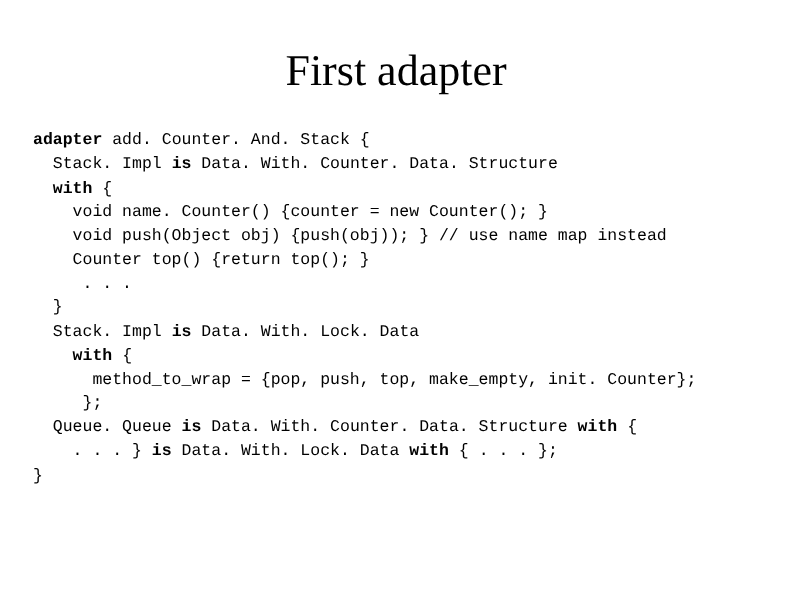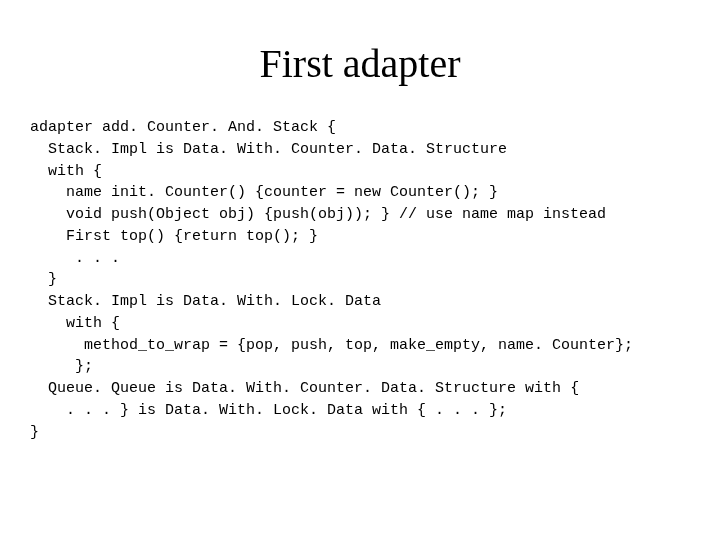--- a/index.html
+++ b/index.html
@@ -26,36 +26,36 @@
   }
   .code-block {
     font-family: "Courier New", Courier, monospace;
     font-size: 15px;
     line-height: 1.45;
     white-space: pre;
     padding-left: 30px;
     padding-right: 20px;
   }
   .kw {
-    font-weight: normal;
+    font-weight: bold;
   }
 </style>
 </head>
 <body>
 
 <div class="slide">
   <div class="title">First adapter</div>
   <div class="code-block"><span class="kw">adapter</span><span> add. Counter. And. Stack {</span>
 <span>  Stack. Impl </span><span class="kw">is</span><span> Data. With. Counter. Data. Structure</span>
 <span>  </span><span class="kw">with</span><span> {</span>
-<span>    name init. Counter() {counter = new Counter(); }</span>
+<span>    void name. Counter() {counter = new Counter(); }</span>
 <span>    void push(Object obj) {push(obj)); } // use name map instead</span>
-<span>    First top() {return top(); }</span>
+<span>    Counter top() {return top(); }</span>
 <span>     . . .</span>
 <span>  }</span>
 <span>  Stack. Impl </span><span class="kw">is</span><span> Data. With. Lock. Data</span>
 <span>    </span><span class="kw">with</span><span> {</span>
-<span>      method_to_wrap = {pop, push, top, make_empty, name. Counter};</span>
+<span>      method_to_wrap = {pop, push, top, make_empty, init. Counter};</span>
 <span>     };</span>
 <span>  Queue. Queue </span><span class="kw">is</span><span> Data. With. Counter. Data. Structure </span><span class="kw">with</span><span> {</span>
 <span>    . . . } </span><span class="kw">is</span><span> Data. With. Lock. Data </span><span class="kw">with</span><span> { . . . };</span>
 <span>}</span></div>
 </div>
 
 </body></html>

